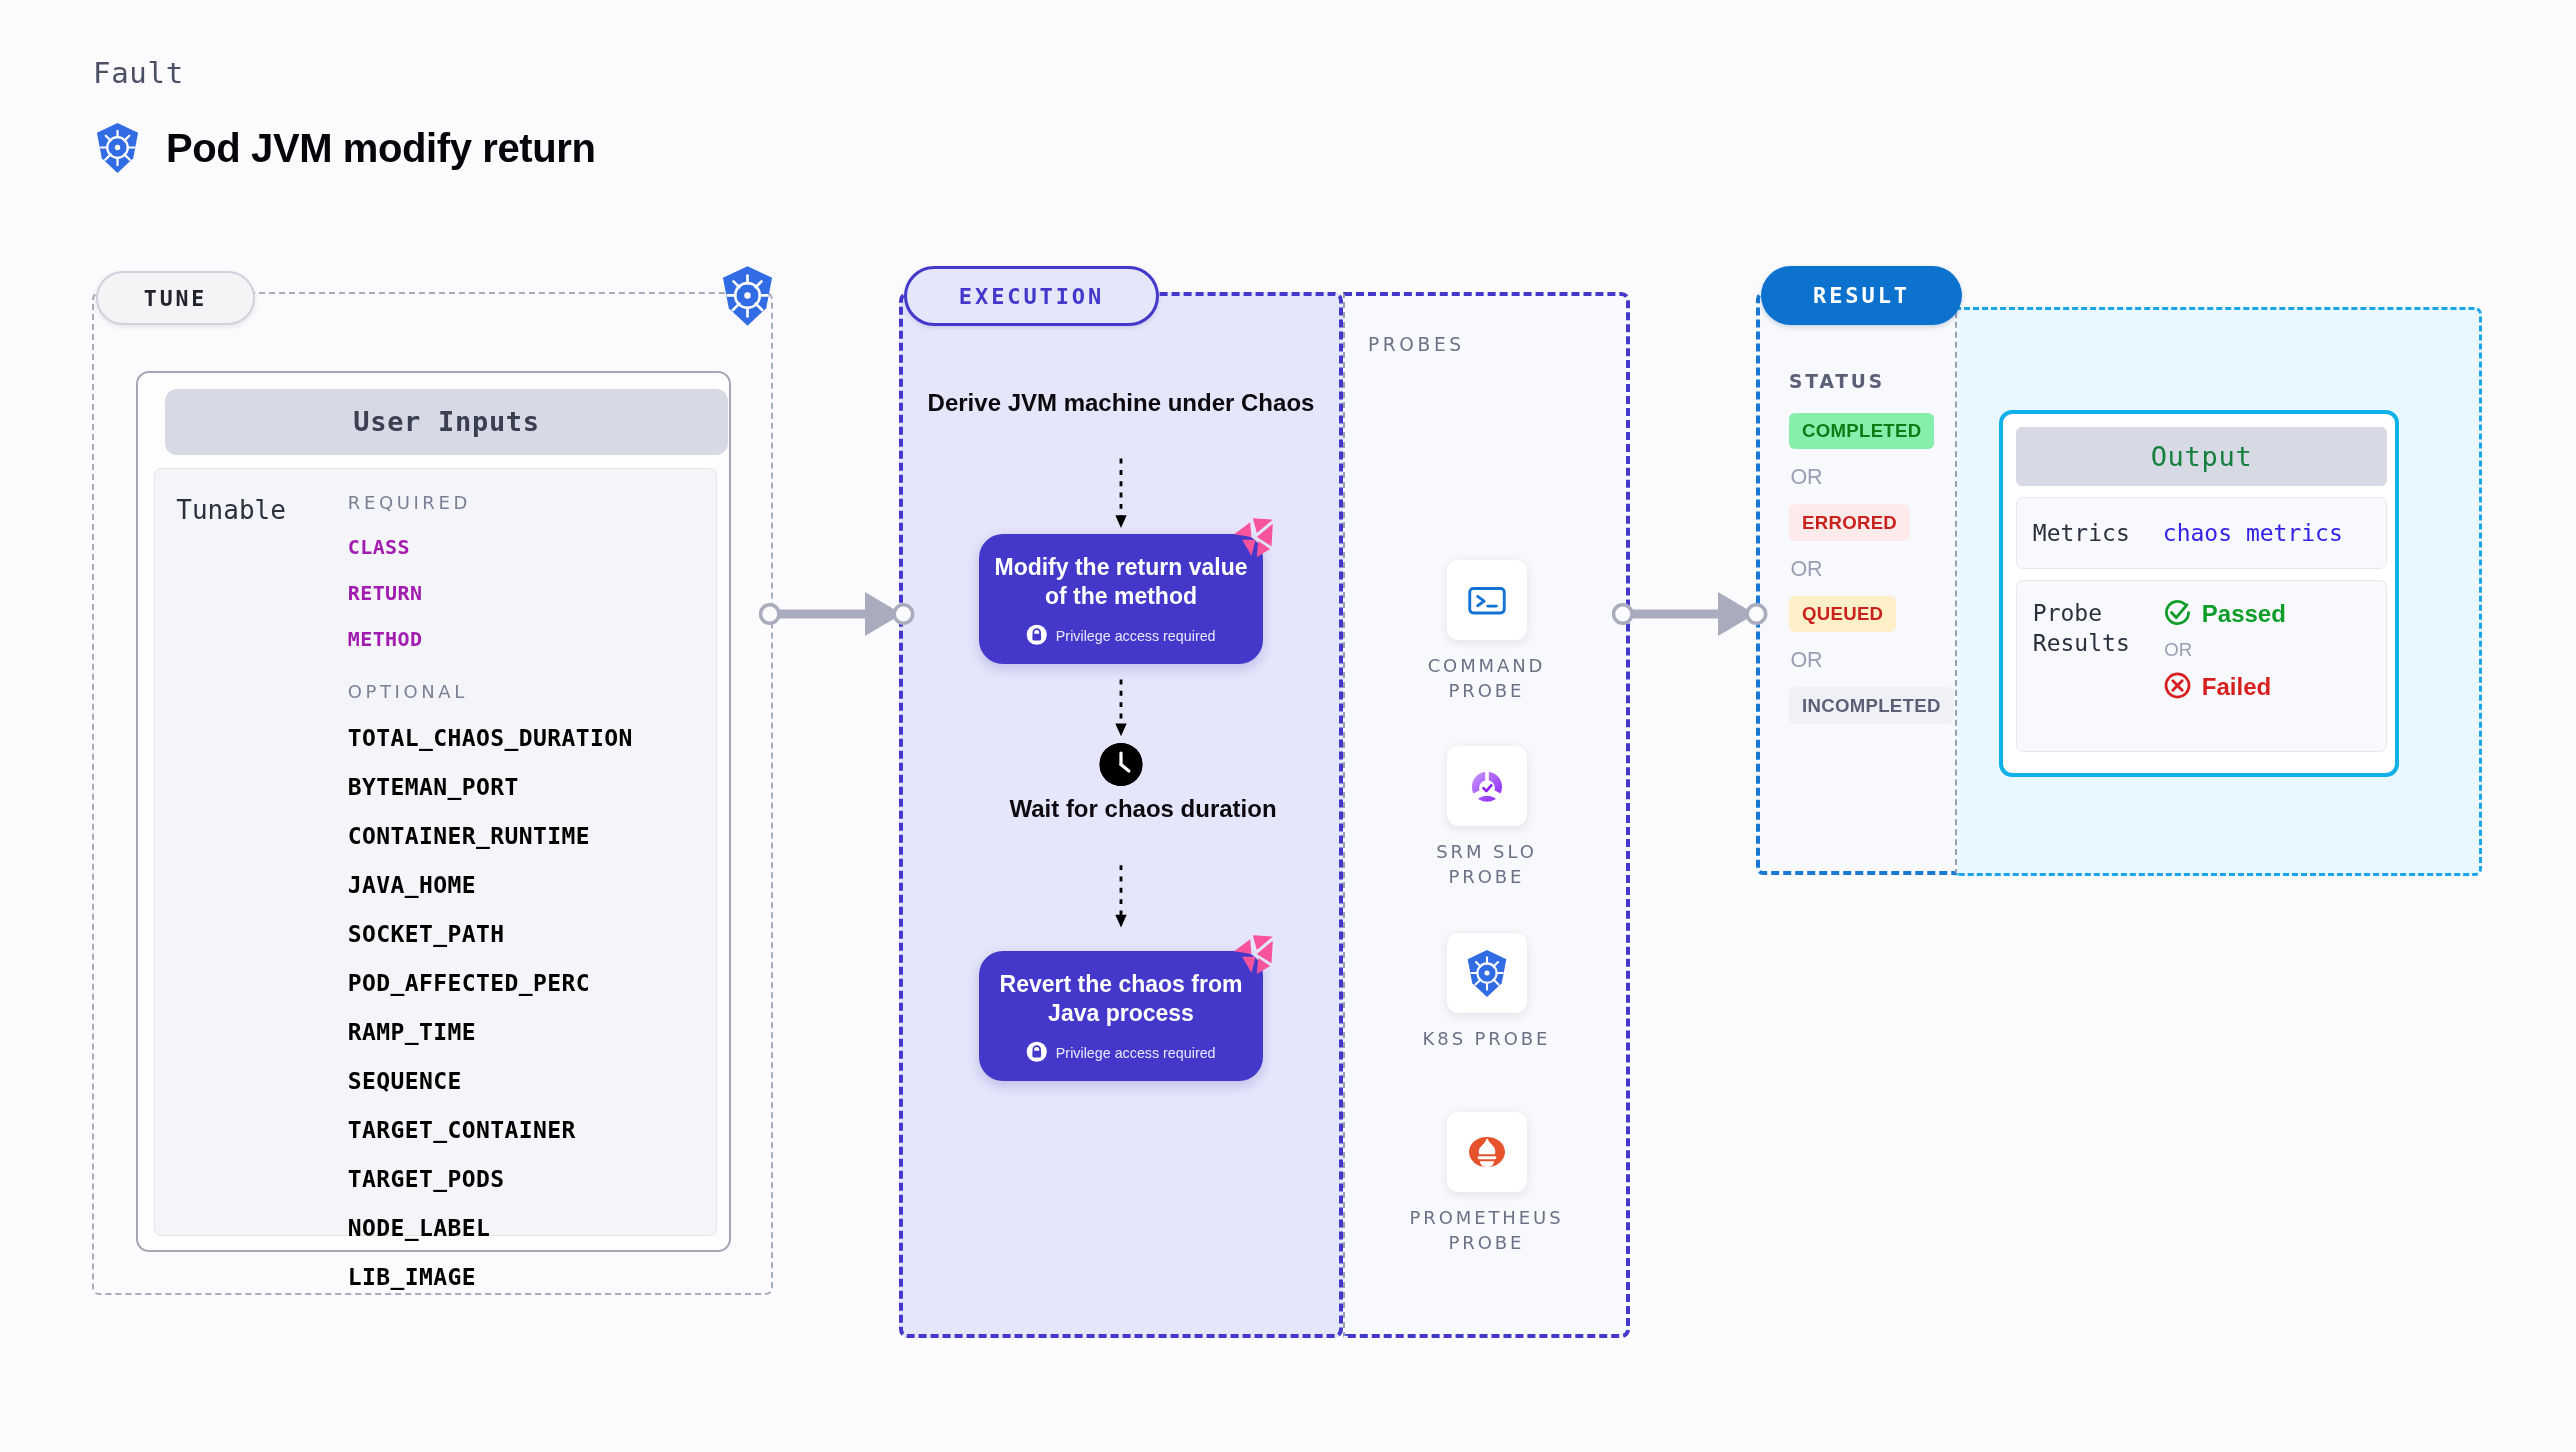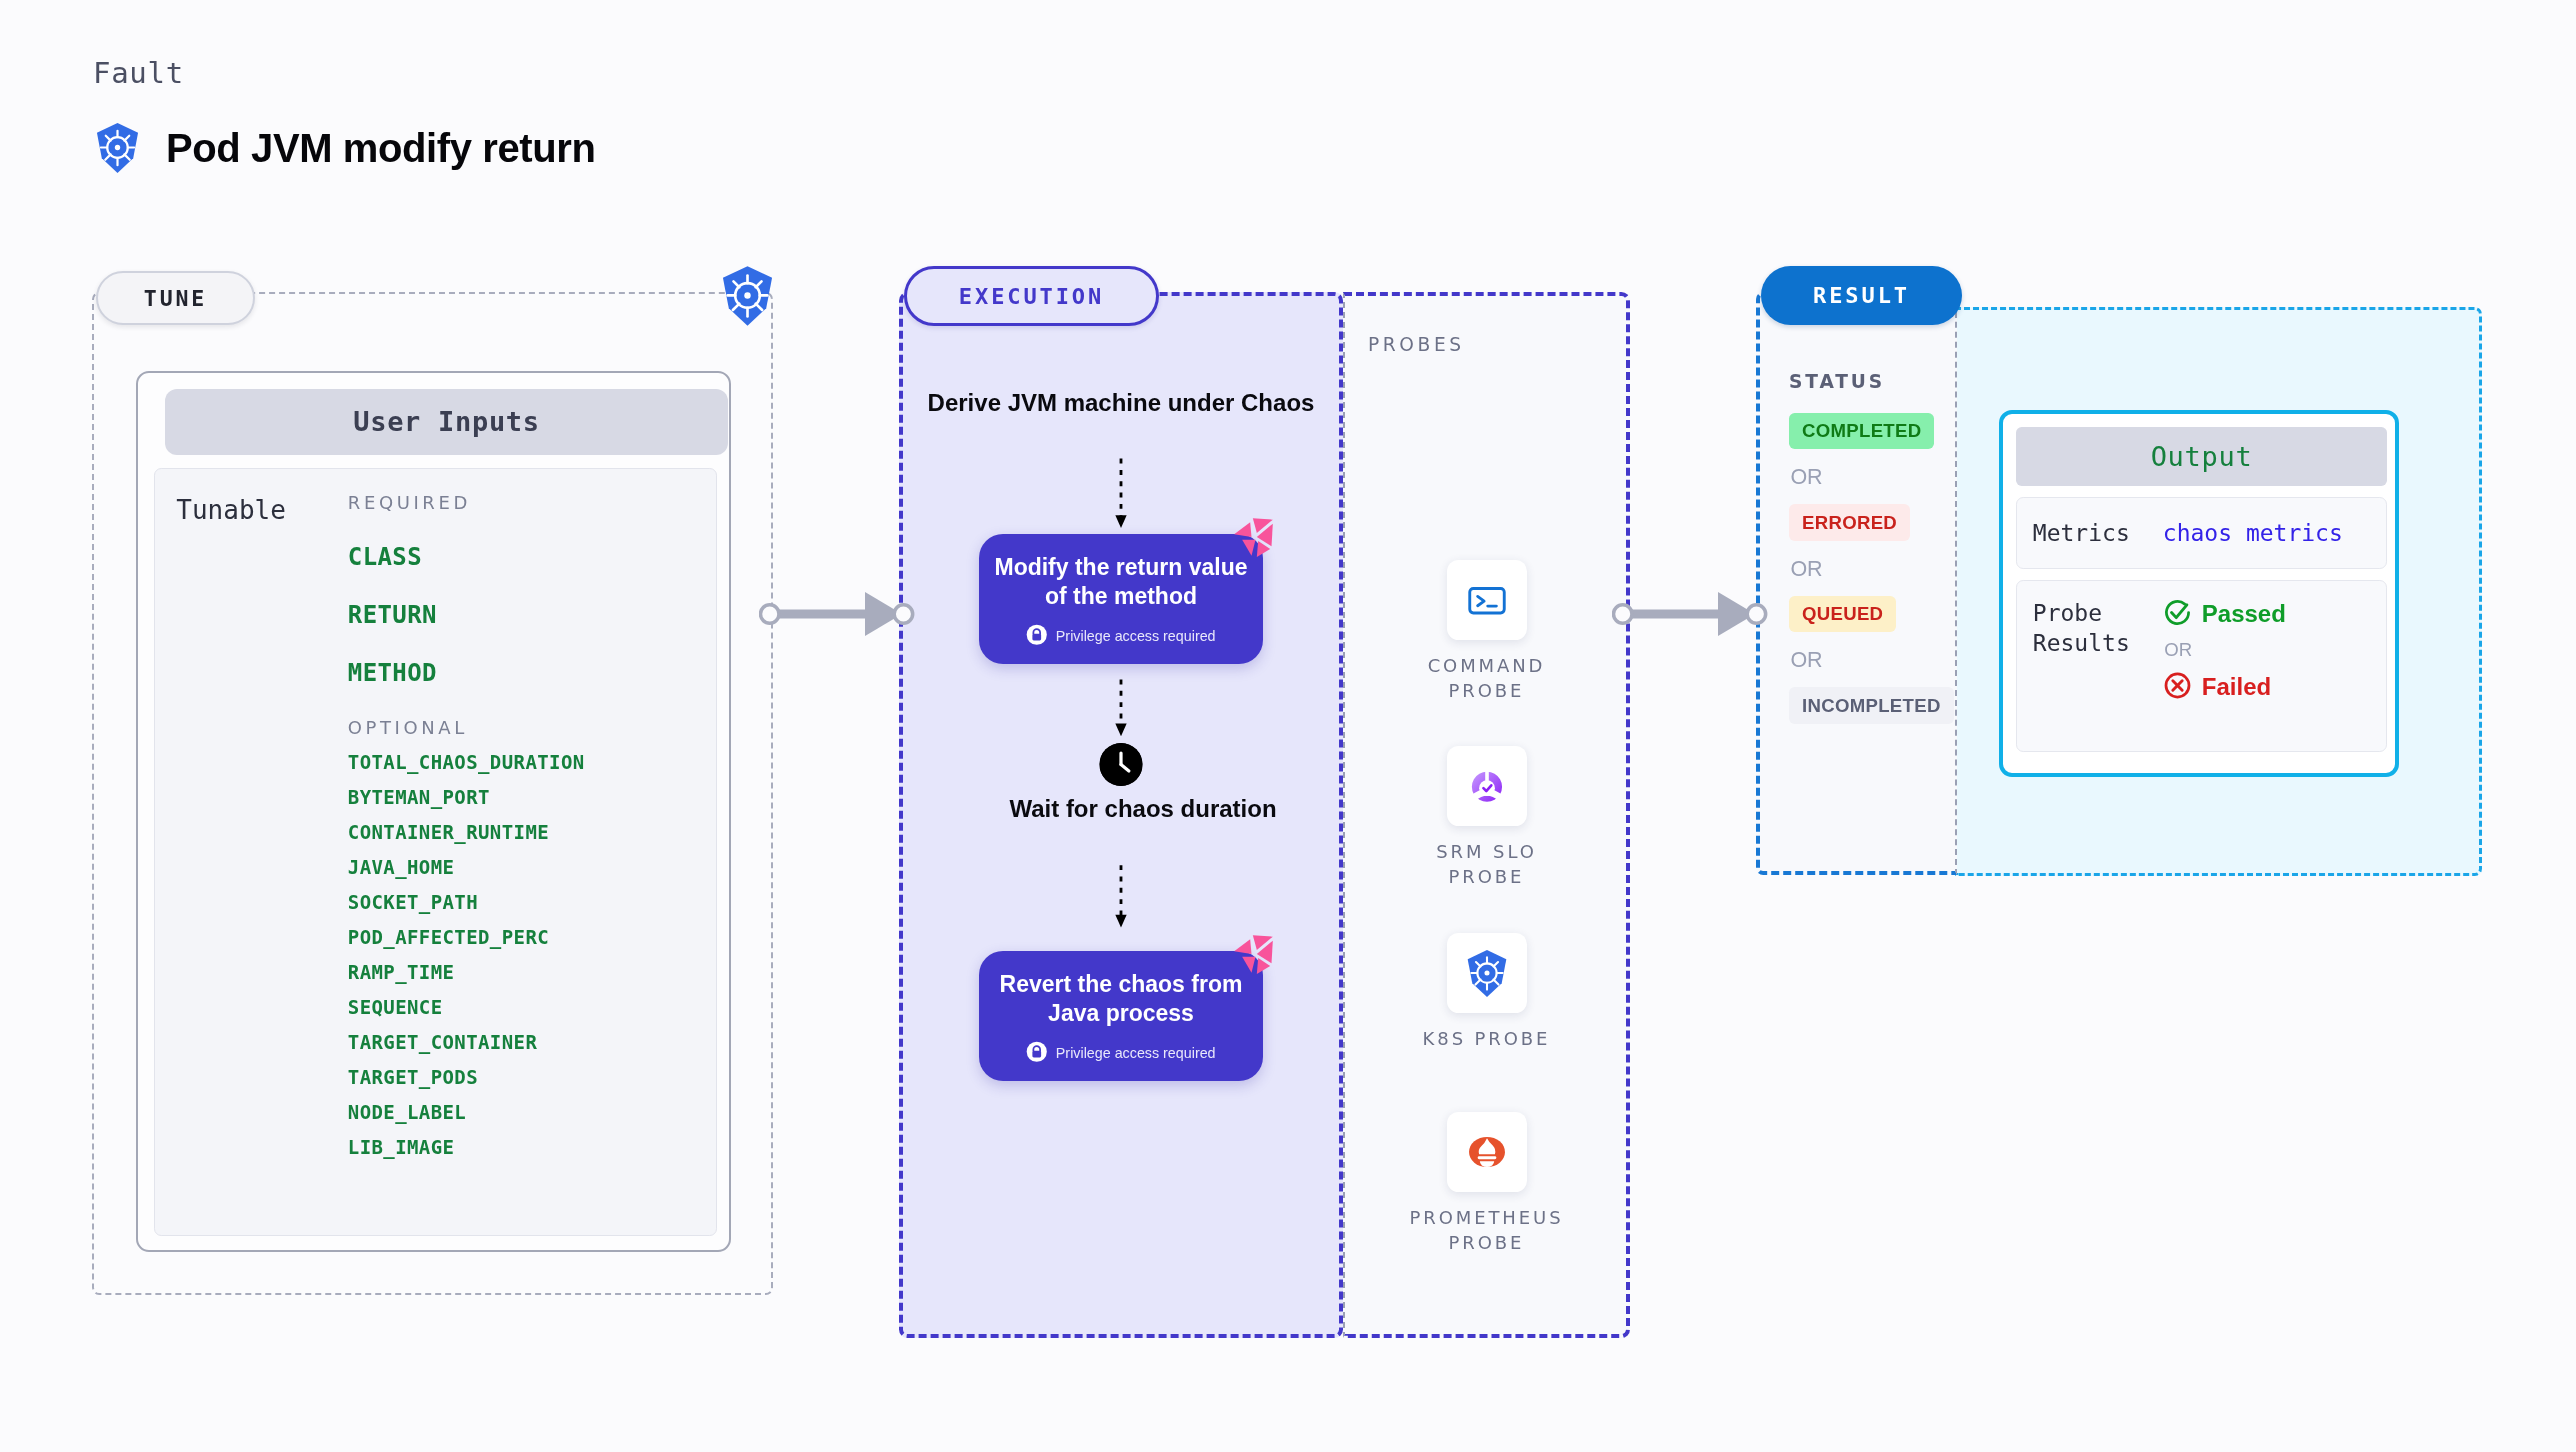--- a/index.html
+++ b/index.html
@@ -78,27 +78,27 @@
   .tunable-word {
     width: 193px; padding-left: 21.5px; flex: none;
     font-family: "DejaVu Sans Mono", monospace; font-size: 26px; color: #2c2f3d; padding-top: 2.9px;
   }
   .fields-col { flex: 1; padding-right: 8.6px; }
   .group-label {
     font-family: "DejaVu Sans", sans-serif; font-size: 18px; color: #7b8094;
     letter-spacing: 3.6px; font-weight: 400;
   }
   .req-item {
-    font-family: "DejaVu Sans Mono", monospace; font-size: 24px; font-weight: 700;
-    color: #15803d; margin-top: 30px; letter-spacing: 0.4px;
+    font-family: "DejaVu Sans Mono", monospace; font-size: 20px; font-weight: 700;
+    color: #a21caf; margin-top: 22px; letter-spacing: 0.4px;
   }
   .opt-head { margin-top: 30px; }
   .opt-item {
-    font-family: "DejaVu Sans Mono", monospace; font-size: 19px; font-weight: 700;
-    color: #15803d; margin-top: 13px; letter-spacing: 0.4px;
+    font-family: "DejaVu Sans Mono", monospace; font-size: 23px; font-weight: 700;
+    color: #000000; margin-top: 23px; letter-spacing: 0.4px;
   }
 
   
   .flow { position: absolute; left: 899px; top: 292px; width: 444px; height: 1046px; z-index: 5; }
   .step-text {
     position: absolute; width: 100%; text-align: center;
     font-size: 24px; font-weight: 700; color: #0a0a0f; line-height: 1.33;
   }
   .step-derive { top: 95px; }
   .step-wait   { top: 233px; padding-left: 44px; }

